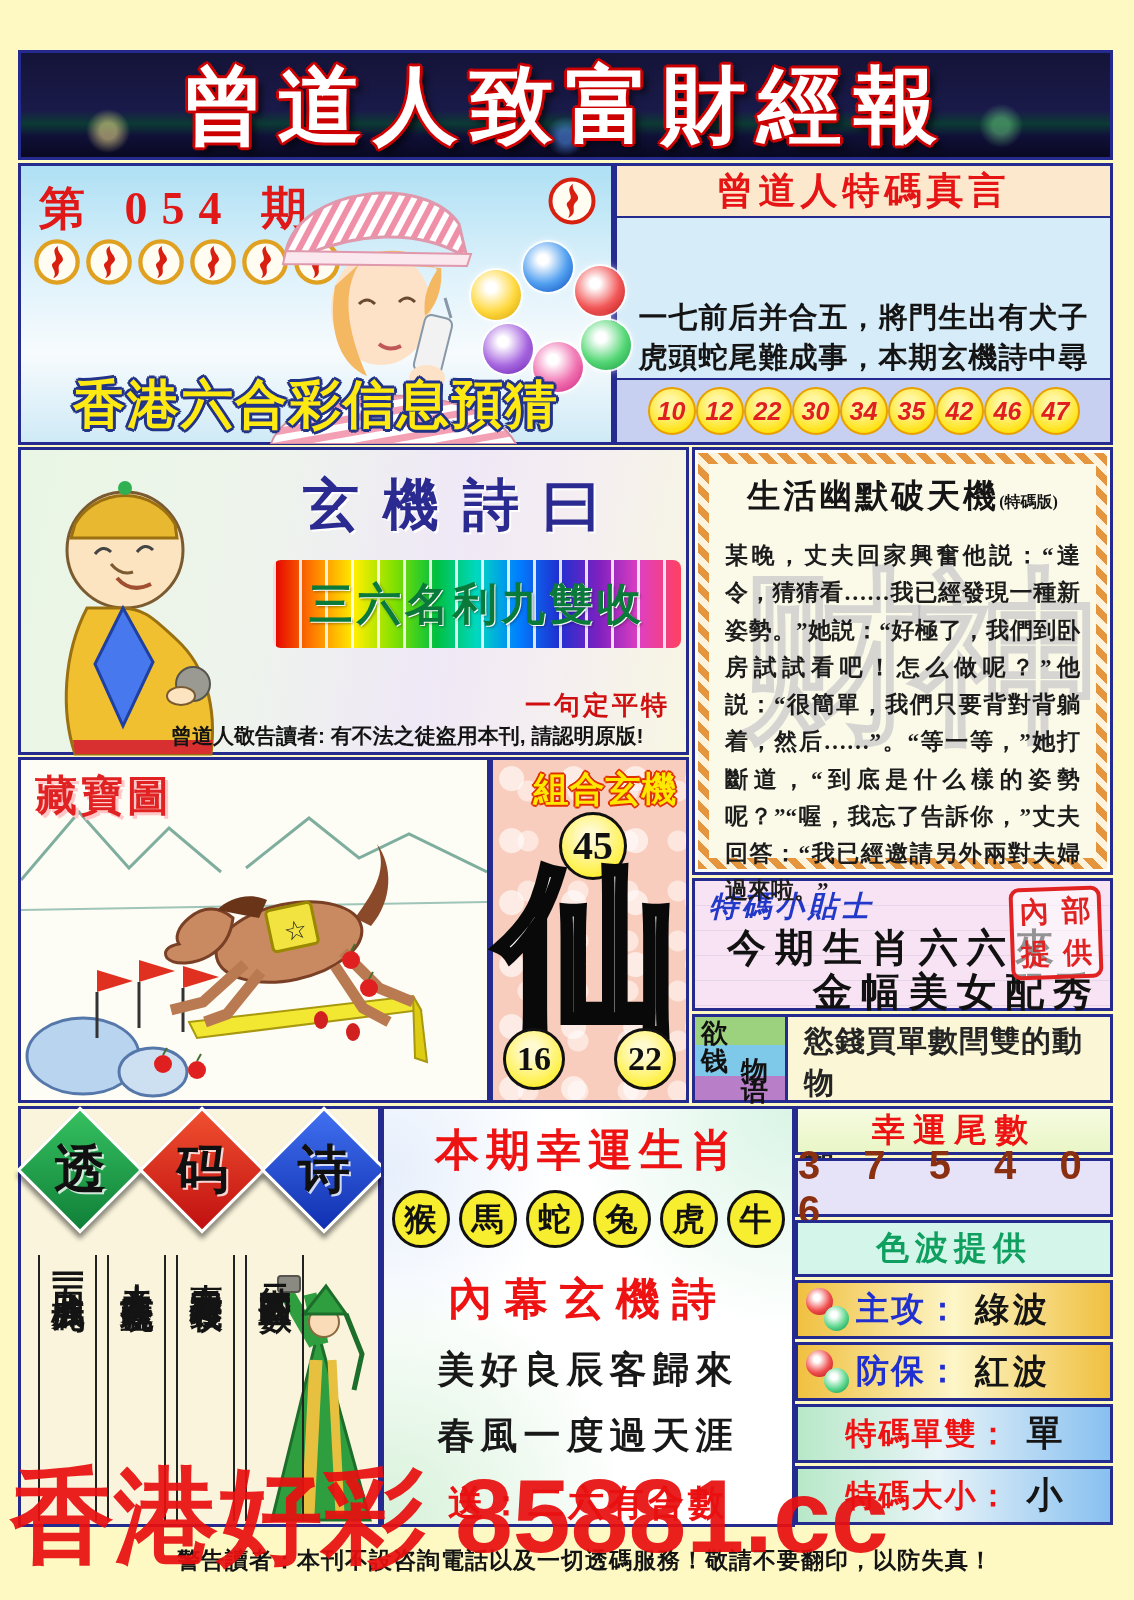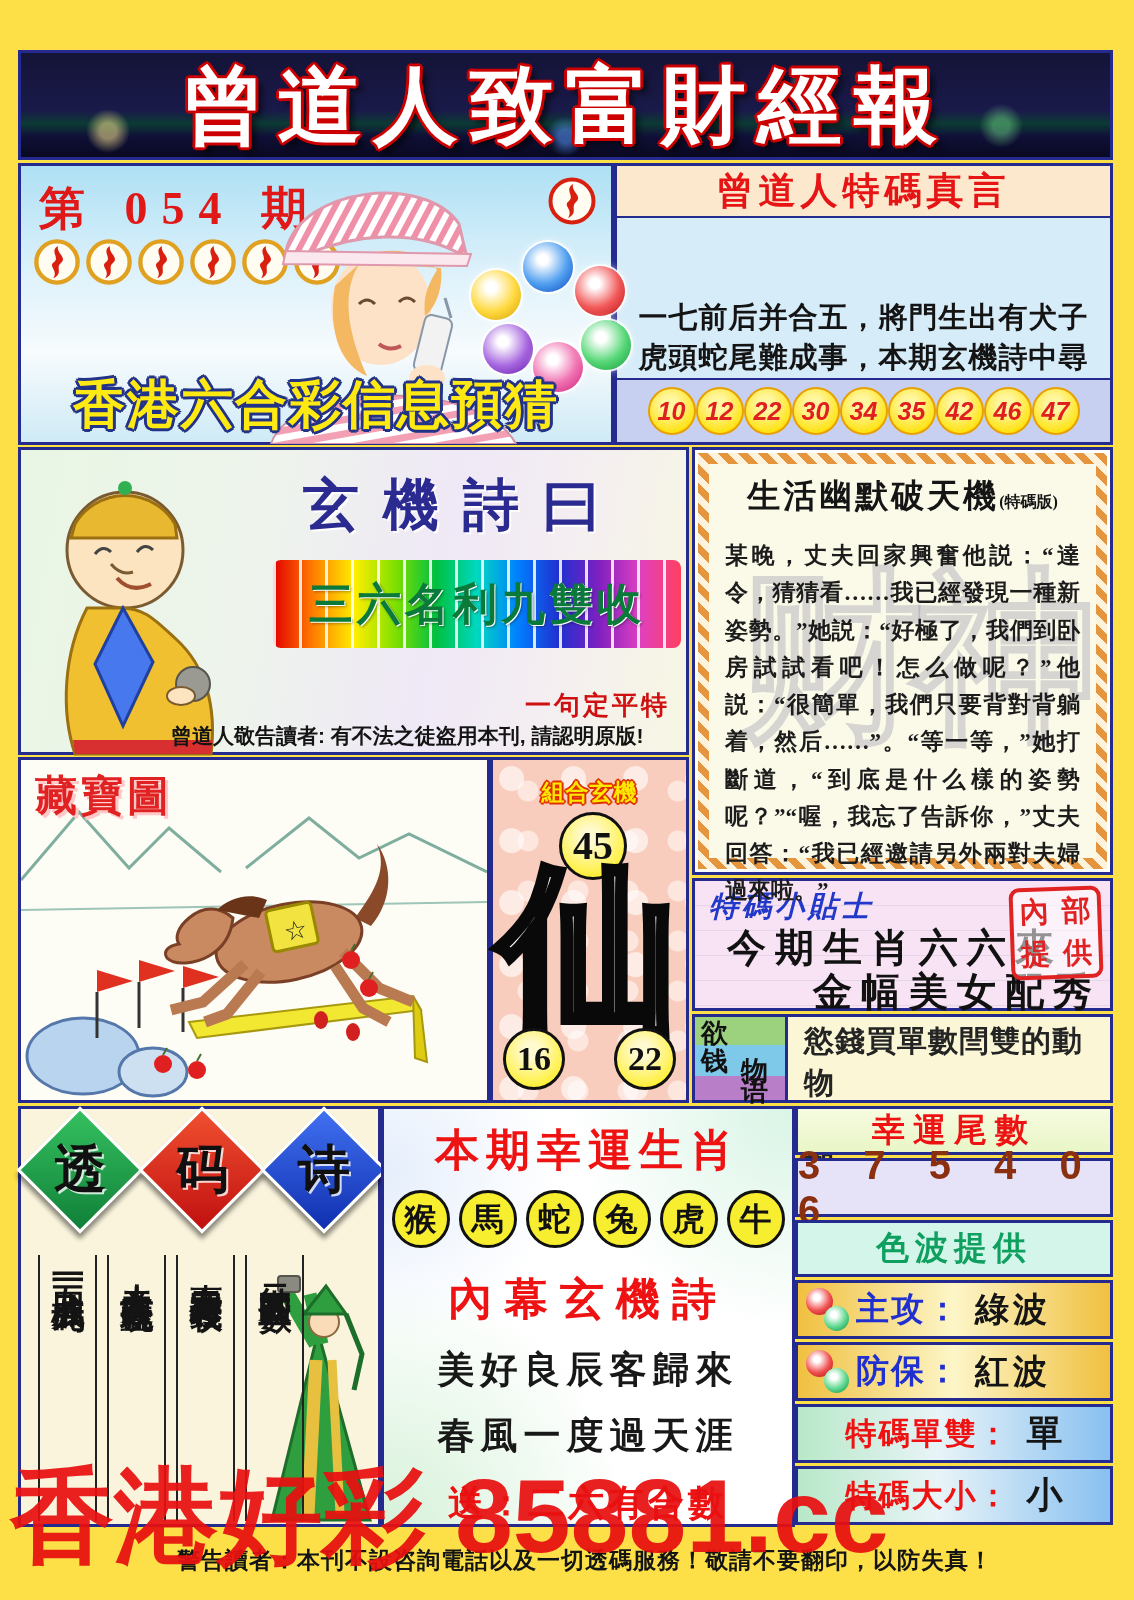--- a/index.html
+++ b/index.html
@@ -1,16 +1,16 @@
 <!DOCTYPE html>
 <html><head>
 <meta charset="utf-8">
 <style>
   html,body{margin:0;padding:0;background:#ffffff;}
-  #page{position:relative;width:1134px;height:1600px;background:#fde047;overflow:hidden;
+  #page{position:relative;width:1134px;height:1600px;background:#fef9c3;overflow:hidden;
         font-family:"Liberation Sans",sans-serif;}
   .panel{position:absolute;border:3px solid #252a8e;box-sizing:border-box;}
 
   
   #banner{left:18px;top:50px;width:1095px;height:110px;
     background:
       radial-gradient(circle at 8% 75%, rgba(250,230,140,.55) 0 8px, transparent 22px),
       radial-gradient(circle at 20% 35%, rgba(120,220,160,.4) 0 6px, transparent 18px),
       radial-gradient(circle at 50% 80%, rgba(90,160,255,.5) 0 7px, transparent 20px),
       radial-gradient(circle at 72% 30%, rgba(250,250,200,.4) 0 6px, transparent 16px),
@@ -121,24 +121,24 @@
   #treasure-panel{left:18px;top:757px;width:472px;height:346px;background:#fdfdf6;}
   #treasure-title{position:absolute;left:14px;top:8px;z-index:2;font-family:"Liberation Serif",serif;
     font-size:42px;font-weight:900;color:#e02222;letter-spacing:4px;text-shadow:3px 3px 0 #ffc8c8;}
 
   
   #combo-panel{left:490px;top:757px;width:199px;height:346px;
     background-color:#f9cdbd;
     background-image:radial-gradient(circle at 30% 30%, rgba(255,255,255,.6) 12px, transparent 13px),
                      radial-gradient(circle at 70% 62%, rgba(255,255,255,.5) 10px, transparent 11px);
     background-size:62px 62px,50px 50px;}
-  #combo-title{position:absolute;left:0;top:17px;width:100%;text-align:center;
-    font-size:23px;font-weight:900;color:#ffe800;letter-spacing:1px;
+  #combo-title{position:absolute;left:0;top:6px;width:100%;text-align:center;
+    font-size:35px;font-weight:900;color:#ffe800;letter-spacing:1px;
     text-shadow:2px 0 #e03000,-2px 0 #e03000,0 2px #e03000,0 -2px #e03000,
-      1px 1px #e03000,-1px -1px #e03000,1px -1px #e03000,-1px 1px #e03000;}
+      1px 1px #e03000,-1px -1px #e03000,1px -1px #e03000,-1px 1px #e03000;padding-left:16px;}
   .combo-circ{position:absolute;border-radius:50%;border:3px solid #111;
     background:radial-gradient(circle at 45% 35%,#fffad0 0 8px,#ffee20 85%);
     font-family:"Liberation Serif",serif;font-weight:900;color:#111;text-align:center;}
   #combo-top{left:66px;top:52px;width:62px;height:62px;line-height:62px;font-size:40px;}
   #combo-left{left:10px;bottom:10px;width:56px;height:56px;line-height:56px;font-size:34px;}
   #combo-right{right:10px;bottom:10px;width:56px;height:56px;line-height:56px;font-size:34px;}
   #combo-char{position:absolute;left:0;top:96px;width:100%;text-align:center;
     font-family:"Liberation Serif",serif;font-size:180px;font-weight:900;line-height:190px;
     color:#fff;-webkit-text-stroke:7px #090909;}
 

